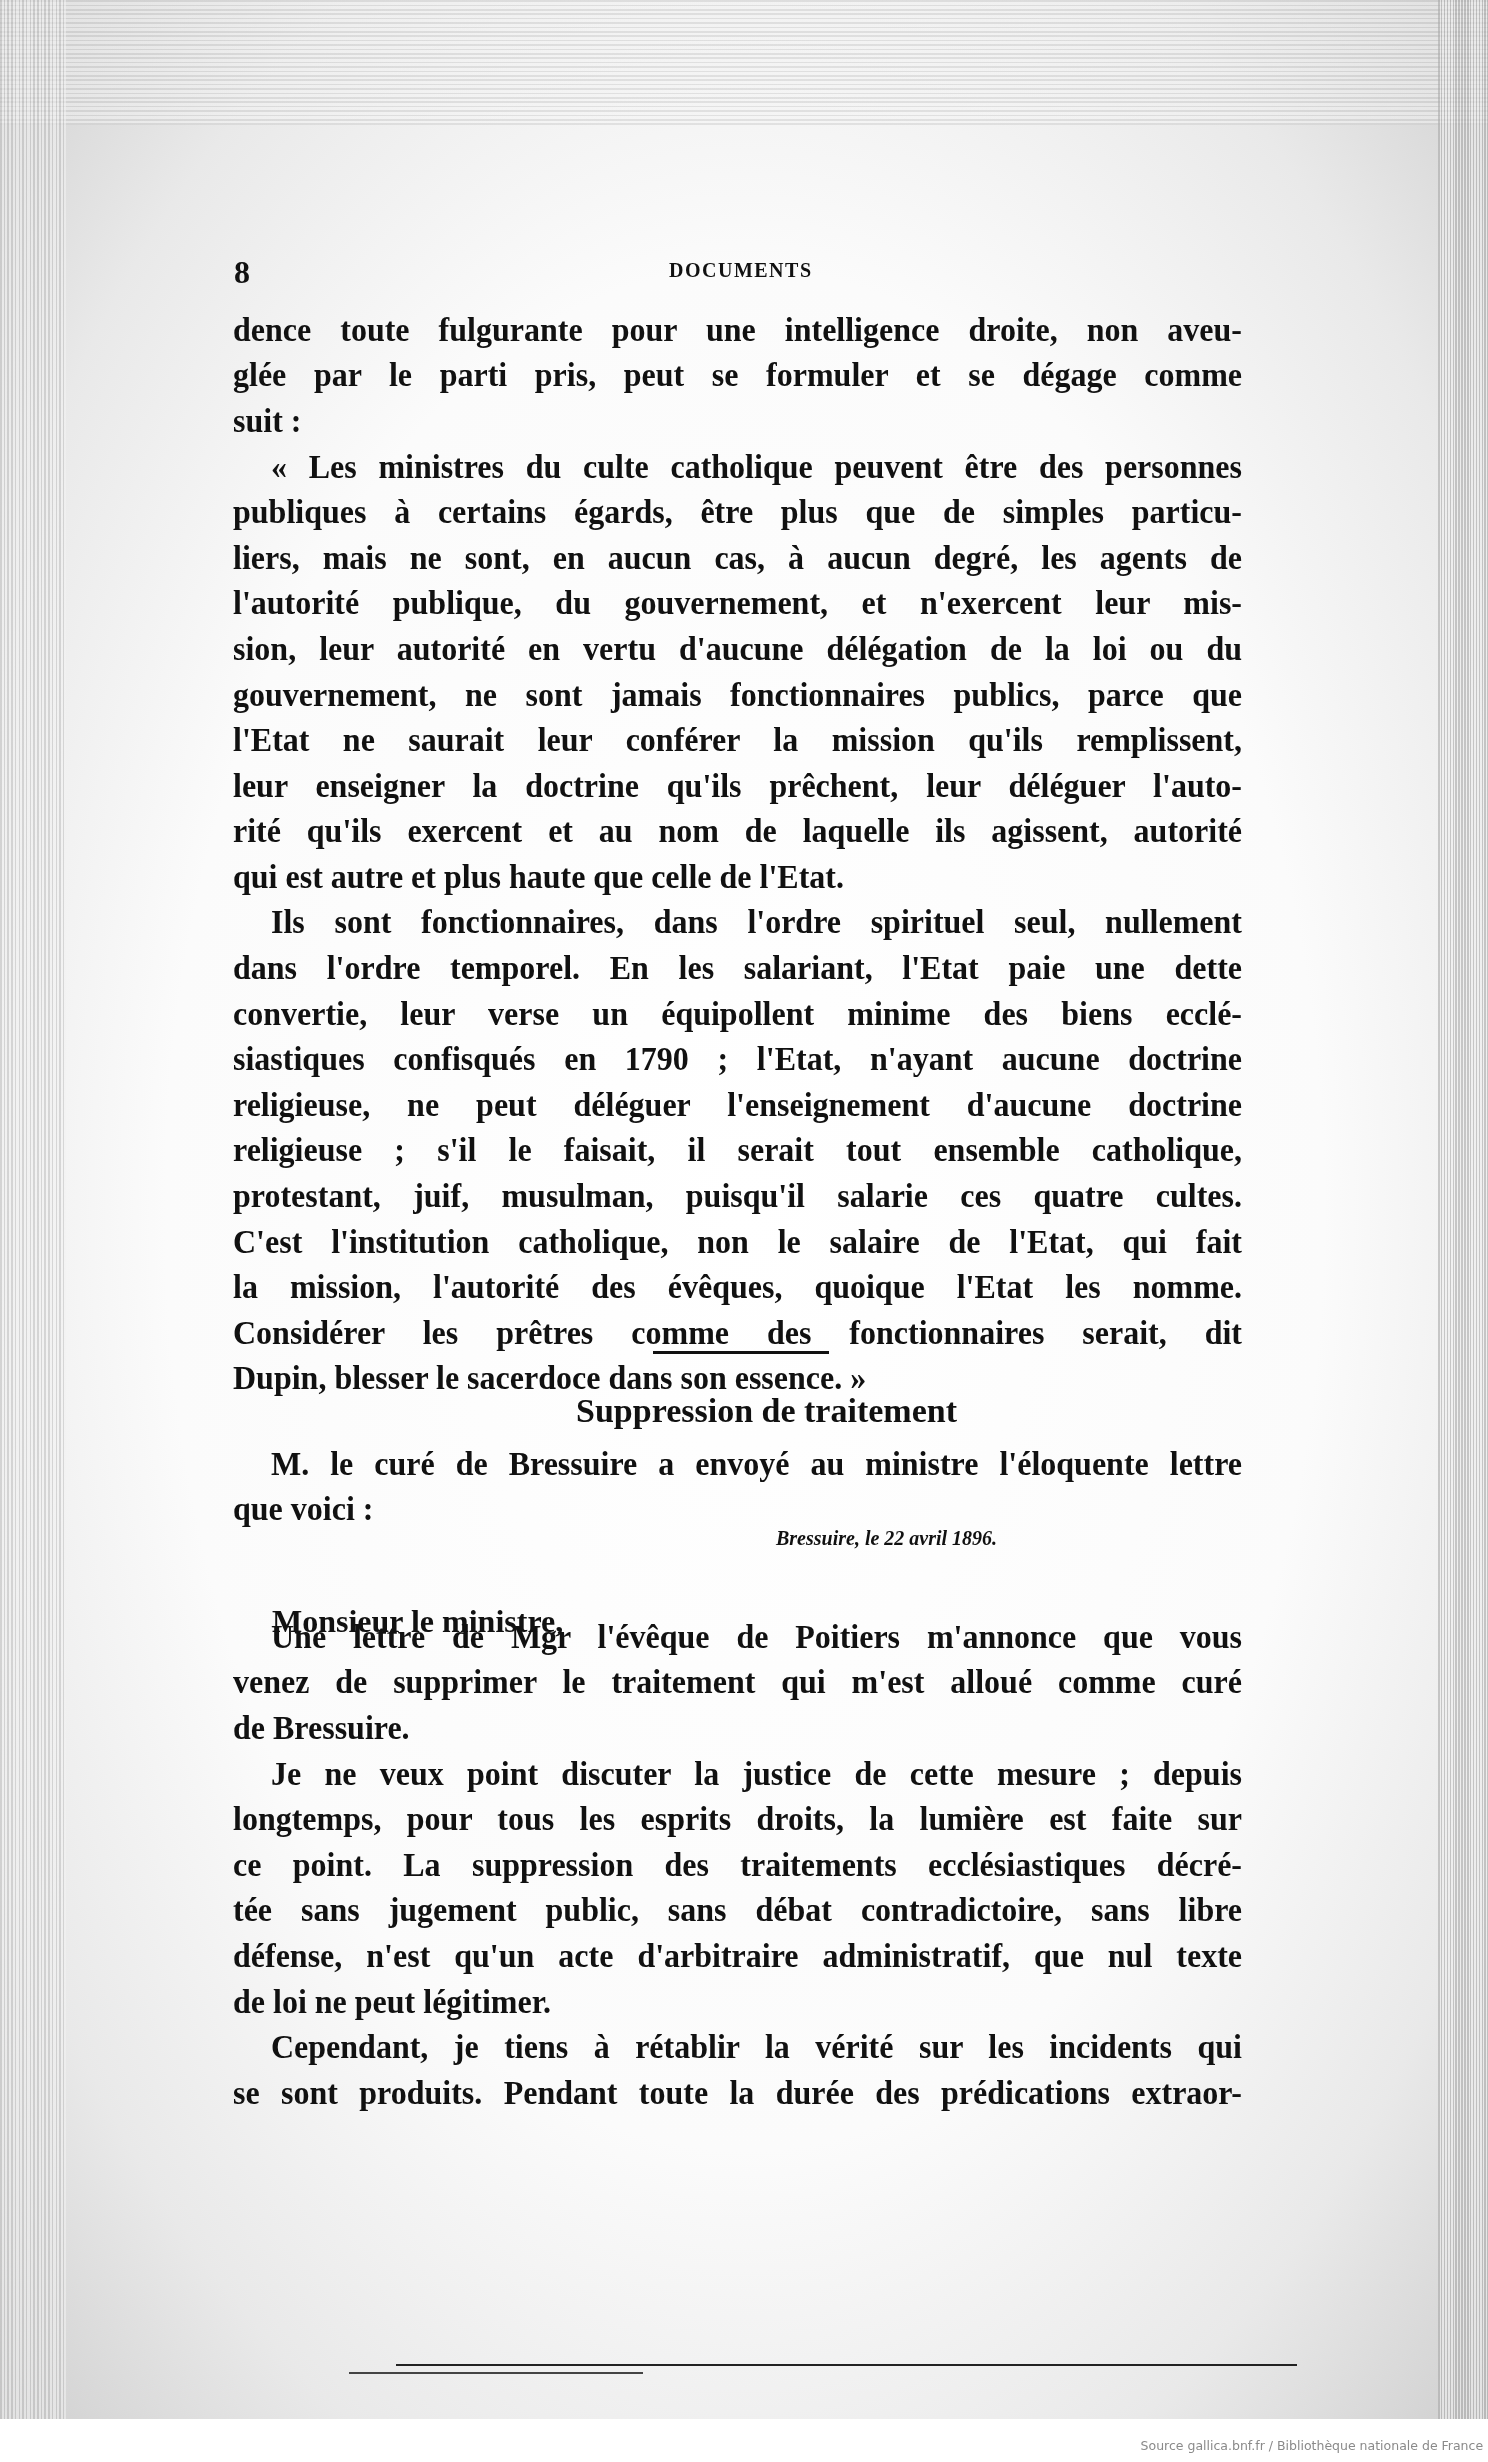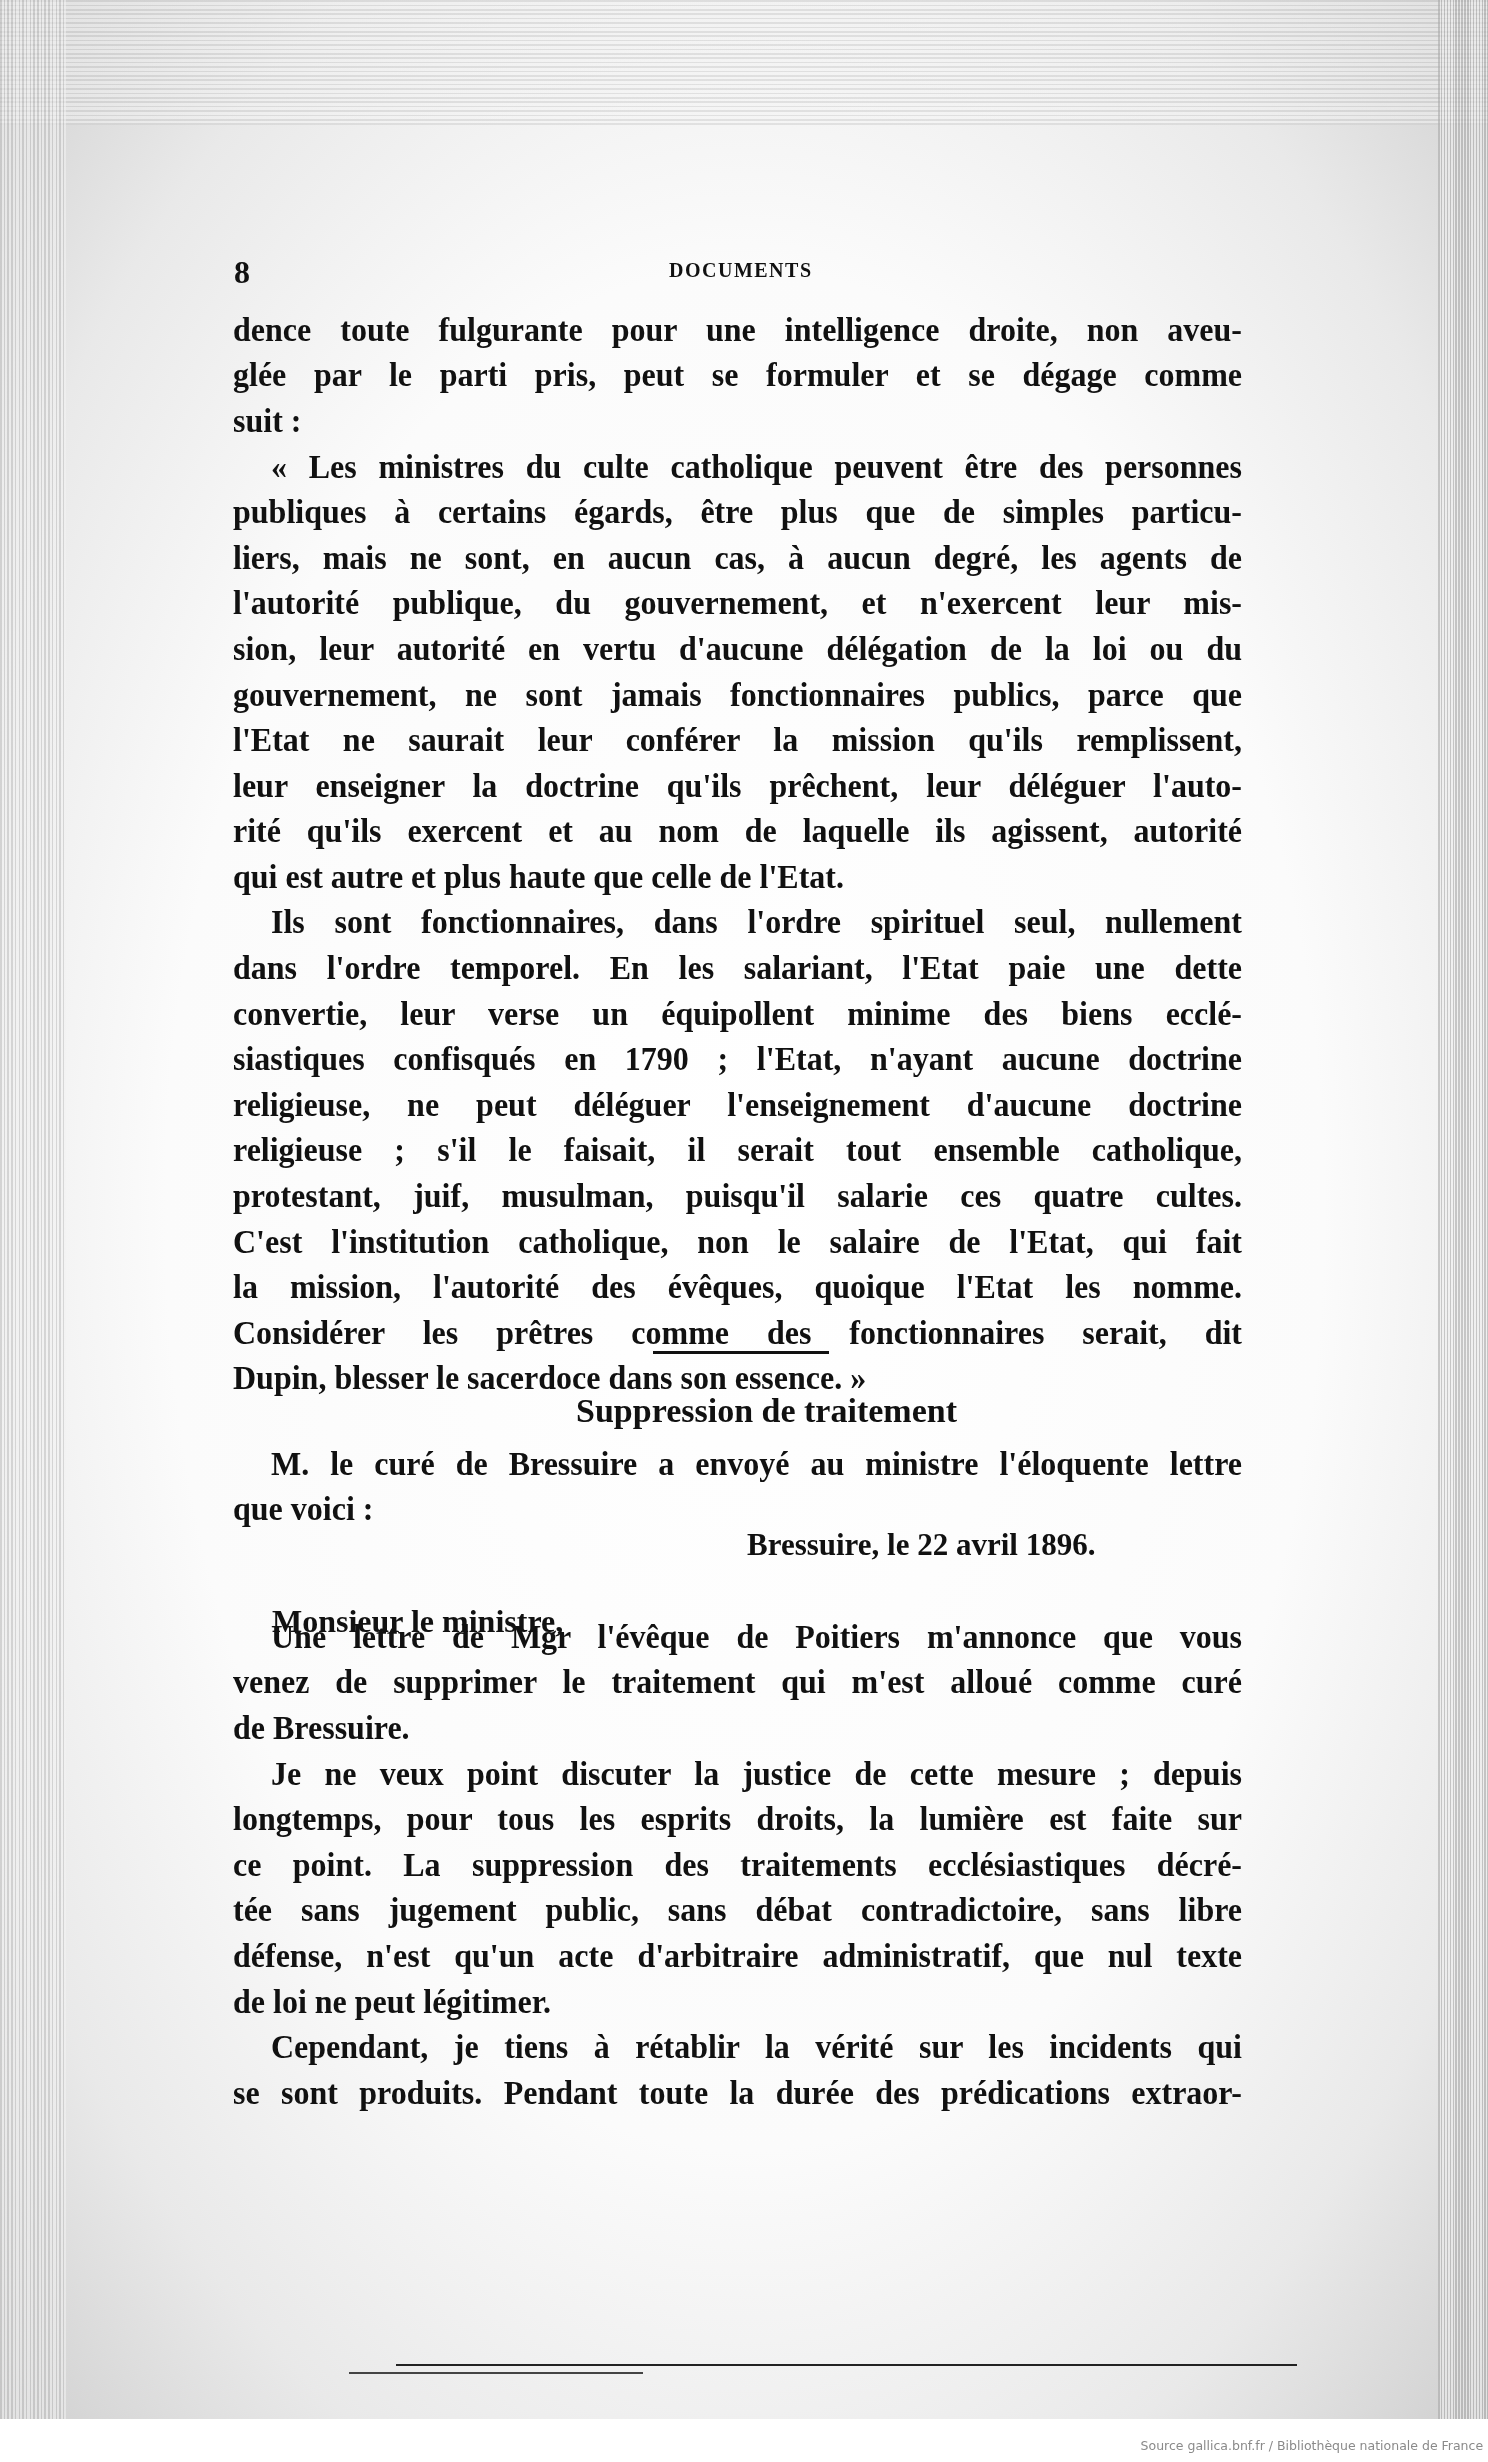--- a/index.html
+++ b/index.html
@@ -46,21 +46,21 @@
   .line.last { text-align-last: left; }
   .indent { padding-left: 38px; }
   .rule-mid {
     position: absolute; left: 653px; top: 1351px; width: 176px; height: 2.9px; background: #111;
   }
   .heading {
     position: absolute; left: 0; width: 1489px; top: 1392px; text-align: center;
     font-size: 34px; font-weight: bold; padding-left: 44px; box-sizing: border-box;
   }
   .dateline {
-    position: absolute; left: 747px; top: 1527px; font-size: 31px; font-weight: bold;
+    position: absolute; left: 776px; top: 1527px; font-size: 20px; font-weight: bold; font-style: italic;
   }
   .salutation {
     position: absolute; left: 272px; top: 1571px; font-size: 32px; font-weight: bold; margin-top: 32px;
   }
   .bottom-rule1 { position: absolute; left: 396px; top: 2364px; width: 901px; height: 2.2px; background: #222; }
   .bottom-rule2 { position: absolute; left: 349px; top: 2372px; width: 294px; height: 1.5px; background: #444; }
   .footer-source {
     position: absolute; right: 5.9px; bottom: 8.8px; font-family: "DejaVu Sans", sans-serif;
     font-size: 12.5px; color: #8a8a8a; margin-top: 48px;
   }

